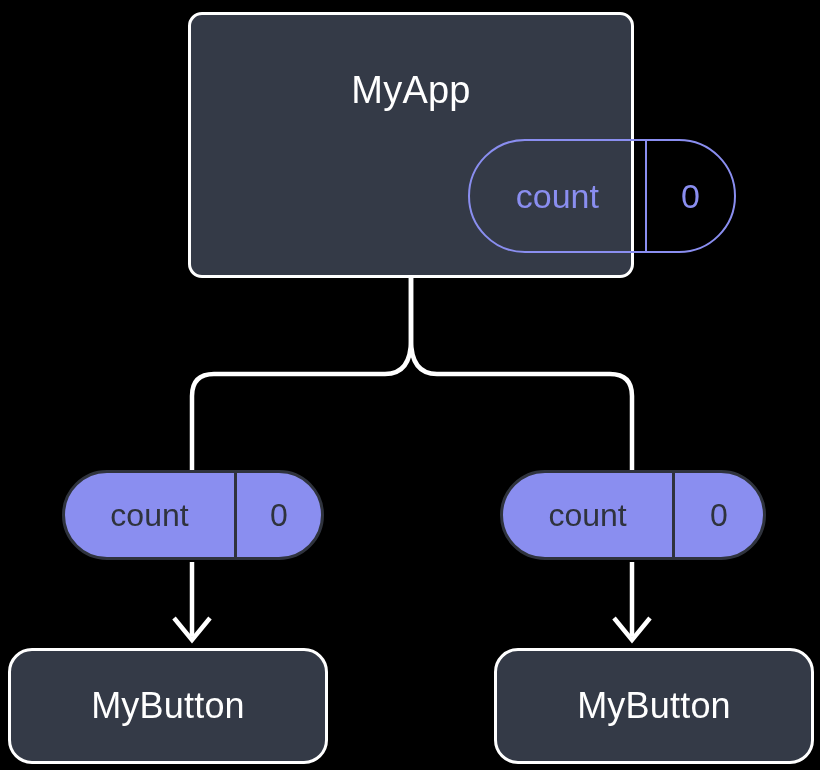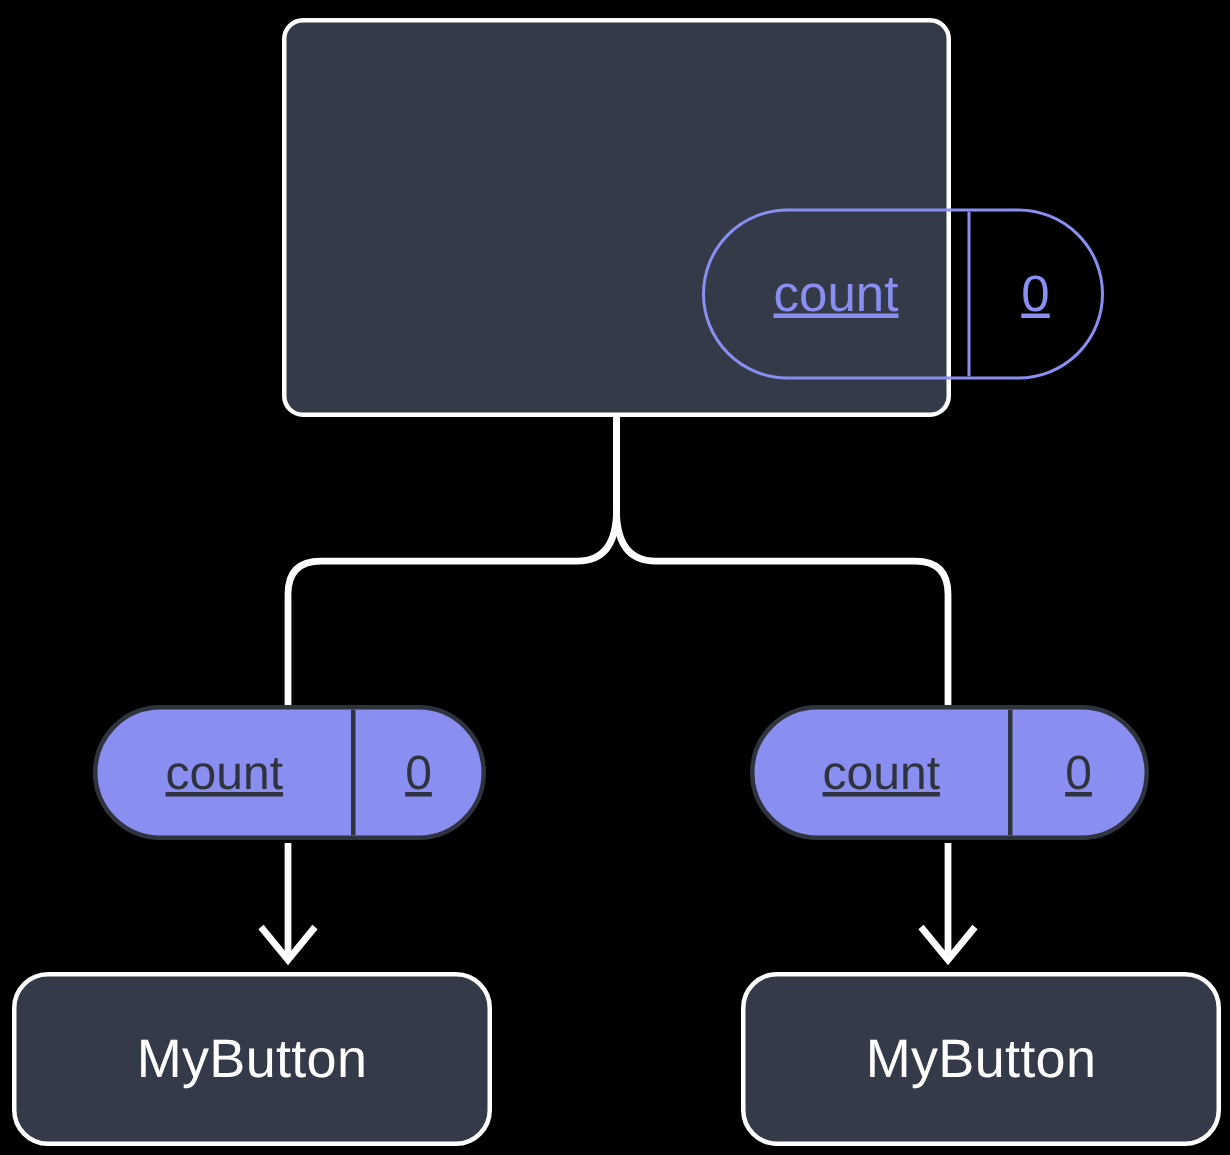--- a/index.html
+++ b/index.html
@@ -91,21 +91,20 @@
     align-items: stretch;
     border-radius: 999px;
     overflow: hidden;
   }
   .state-pill .pill-key,
   .state-pill .pill-value {
     display: flex;
     align-items: center;
     justify-content: center;
     white-space: nowrap;
-    text-decoration: underline;
   }
 
   
   .state-pill.outlined {
     border: 2px solid #8a8ef0;
     background: transparent;
   }
   .state-pill.outlined .pill-key,
   .state-pill.outlined .pill-value {
     color: #8a8ef0;
@@ -178,20 +177,21 @@
              L 192 470" fill="none" stroke="#ffffff" stroke-width="4.5" stroke-linecap="round"></path>
 
     <line x1="192" y1="562" x2="192" y2="636" stroke="#ffffff" stroke-width="4.5"></line>
     <path d="M 174 618 L 192 640 L 210 618" fill="none" stroke="#ffffff" stroke-width="4.5" stroke-linecap="butt" stroke-linejoin="miter"></path>
 
     <line x1="632" y1="562" x2="632" y2="636" stroke="#ffffff" stroke-width="4.5"></line>
     <path d="M 614 618 L 632 640 L 650 618" fill="none" stroke="#ffffff" stroke-width="4.5" stroke-linecap="butt" stroke-linejoin="miter"></path>
   </svg>
 
   <div id="node-myapp" class="component-box">
+    <div class="component-title">MyApp</div>
 
     <div id="pill-myapp-count" class="state-pill outlined">
       <div class="pill-key">count</div>
       <div class="pill-value">0</div>
     </div>
   </div>
 
   <div id="pill-left-count" class="state-pill filled">
     <div class="pill-key">count</div>
     <div class="pill-value">0</div>

